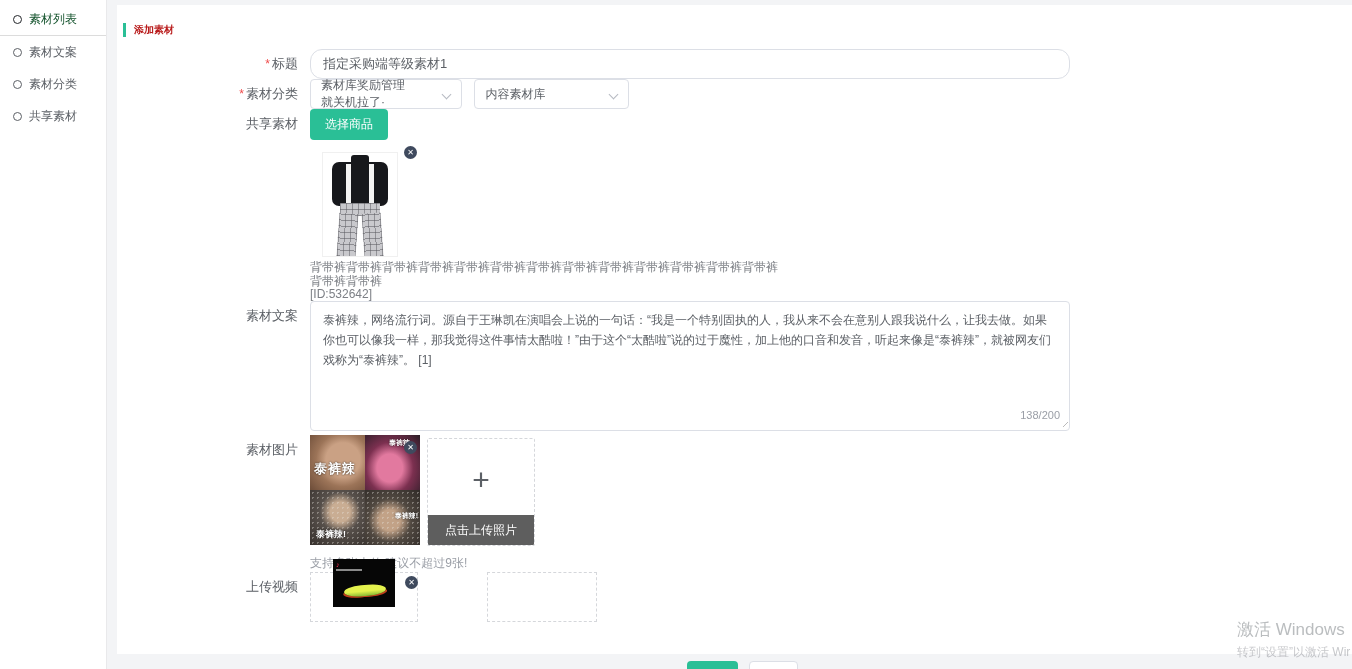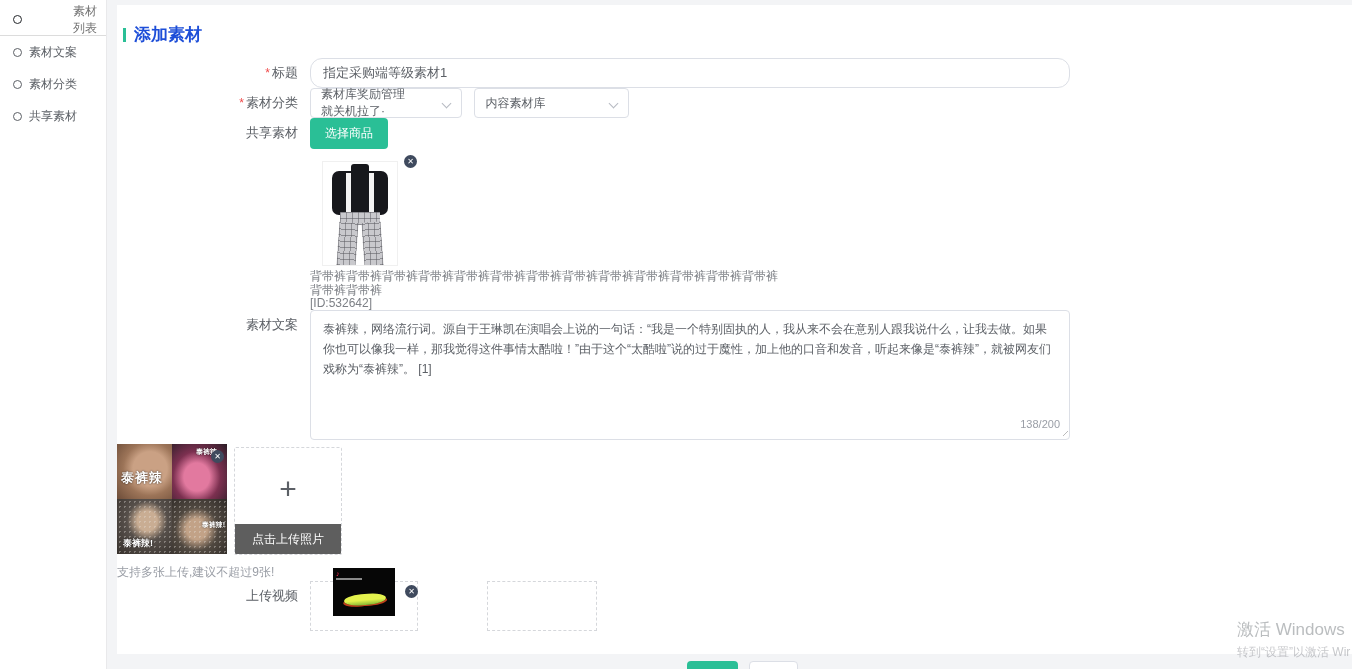--- a/index.html
+++ b/index.html
@@ -7,28 +7,28 @@
               font-family:"Liberation Sans","DejaVu Sans",sans-serif; }
   .page { position:relative; width:1352px; height:669px; }
 
   
   .sidebar { position:absolute; left:0; top:0; bottom:0; width:107px; background:#fff;
              border-right:1px solid #e9e9eb; padding-top:4px; z-index:2; }
   .side-item { display:flex; align-items:center; height:32px; padding-left:13px; cursor:pointer;
                color:#5c6066; font-size:12px; }
   .side-item .radio { width:9px; height:9px; border-radius:50%; border:1.5px solid #5c6066;
                       margin-right:7px; flex:0 0 auto; }
-  .side-item.active { color:#737373; border-bottom:1px solid #dcdcdc;gap:44px; }
+  .side-item.active { color:#14532d; border-bottom:1px solid #dcdcdc; }
   .side-item.active .radio { border-color:#24272b; }
 
   
   .card { position:absolute; left:117px; top:5px; right:0; bottom:15px; background:#fff; overflow:hidden; }
   .card-header { display:flex; align-items:center; margin:18px 0 0 6px; }
   .card-header .bar { width:3px; height:14px; background:#2abf96; margin-right:8px; }
-  .card-header .title { font-size:17px; font-weight:bold; color:#1d4ed8; }
+  .card-header .title { font-size:10px; font-weight:bold; color:#b91c1c; }
 
   .form { margin-top:10px; }
   .row { display:flex; align-items:flex-start;justify-content:space-between; }
   .row + .row { margin-top:0; }
   .lbl { width:193px; flex:0 0 auto; text-align:right; padding-right:12px; font-size:13px;
          color:#5c6066; line-height:30px; }
   .req { color:#f04a4a; margin-right:2px; font-size:12px; }
   .content { flex:1 1 auto; position:relative; }
 
   
@@ -225,20 +225,21 @@
         <div class="content">
           <div class="ta-wrap">
             <textarea class="copy-area" style="">泰裤辣，网络流行词。源自于王琳凯在演唱会上说的一句话：“我是一个特别固执的人，我从来不会在意别人跟我说什么，让我去做。如果你也可以像我一样，那我觉得这件事情太酷啦！”由于这个“太酷啦”说的过于魔性，加上他的口音和发音，听起来像是“泰裤辣”，就被网友们戏称为“泰裤辣”。 [1]</textarea>
             <span class="counter">138/200</span>
             <span class="resize-grip"></span>
           </div>
         </div>
       </div>
 
       <div class="row row-images">
+        <div class="lbl">素材图片</div>
         <div class="content">
           <div class="thumb-strip">
             <div class="meme">
               <div class="q q1">
                 <span class="meme-text mt1">泰裤辣</span>
               </div>
               <div class="q q2">
                 <span class="meme-text mt2">泰裤辣</span>
               </div>
               <div class="q q3">

